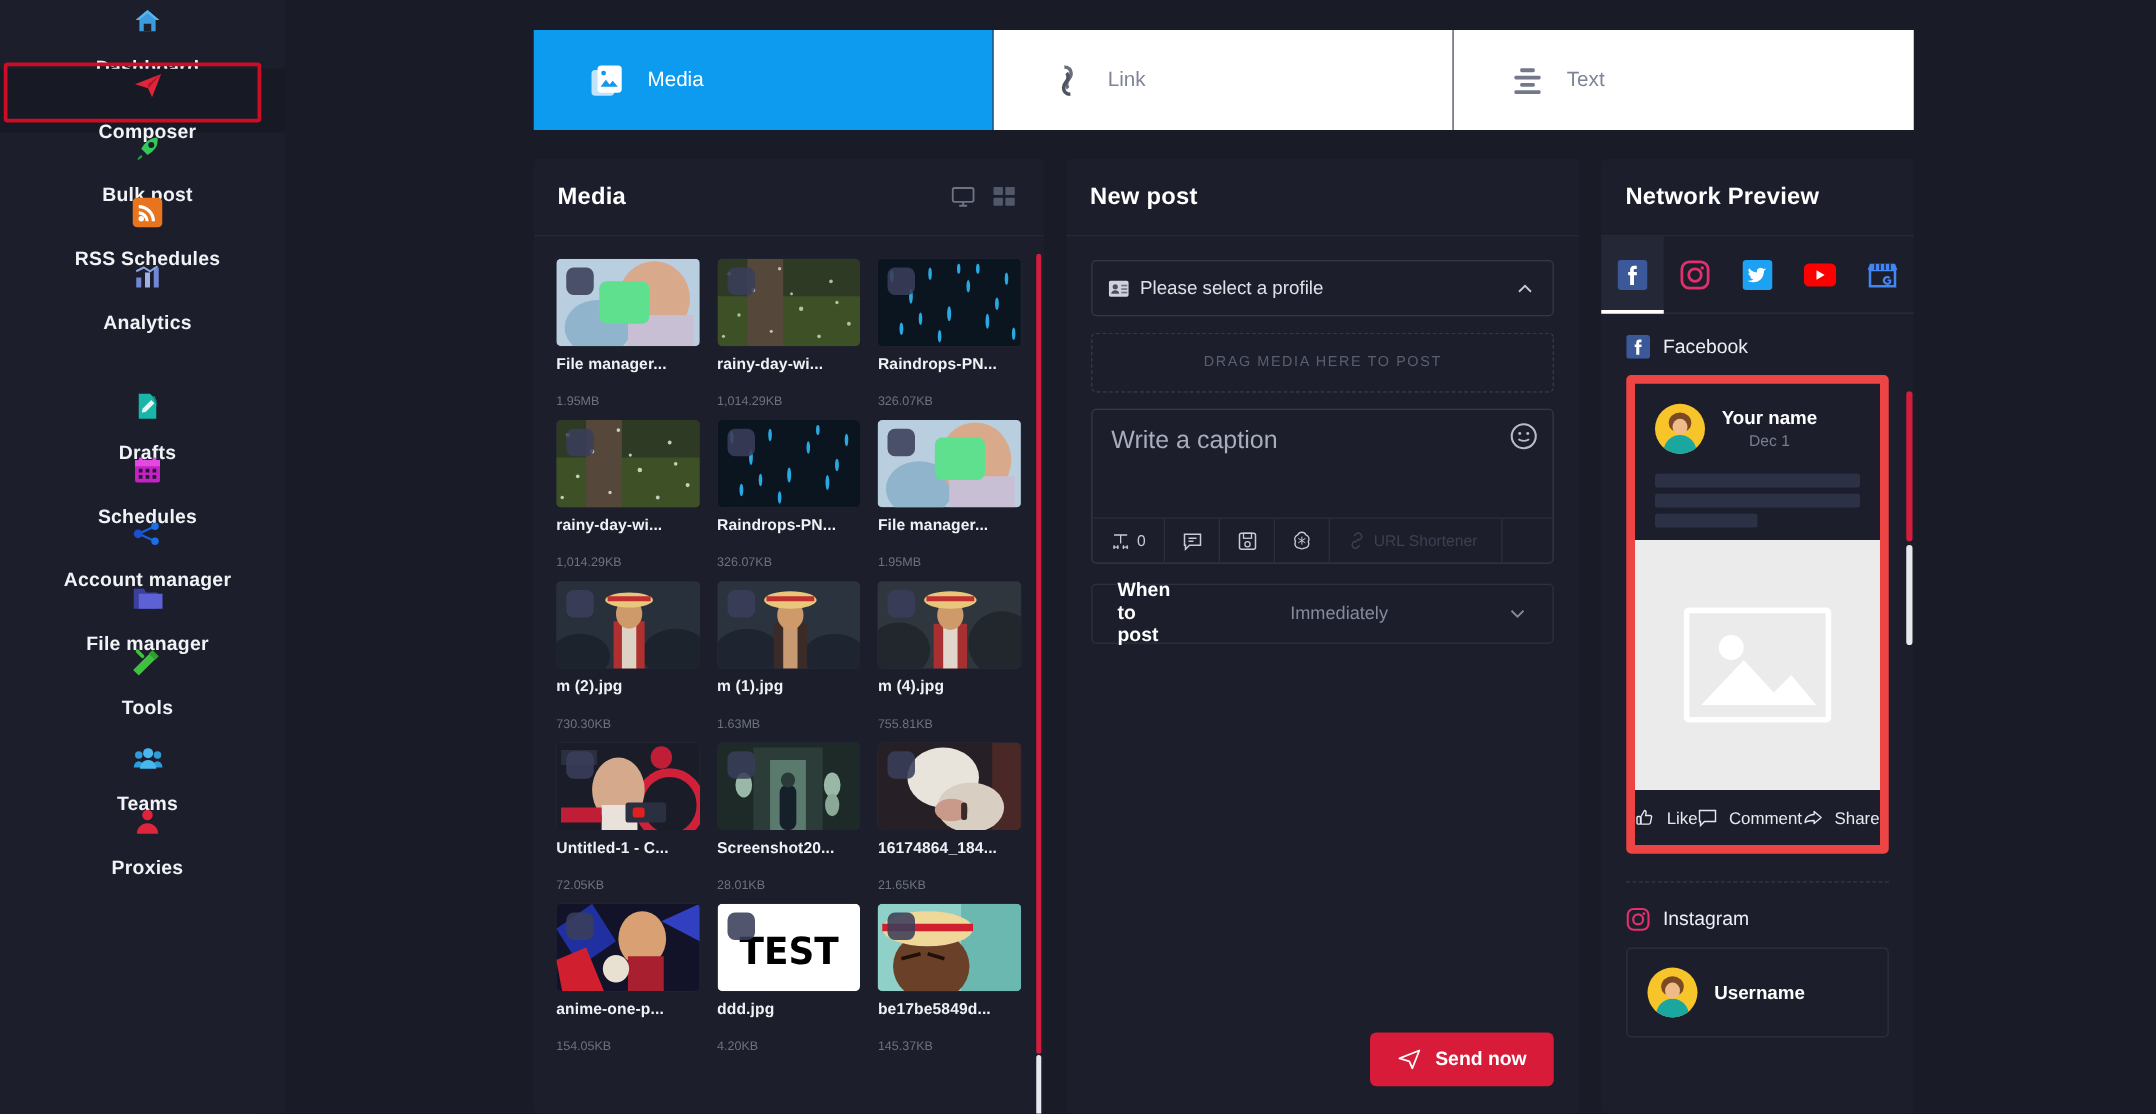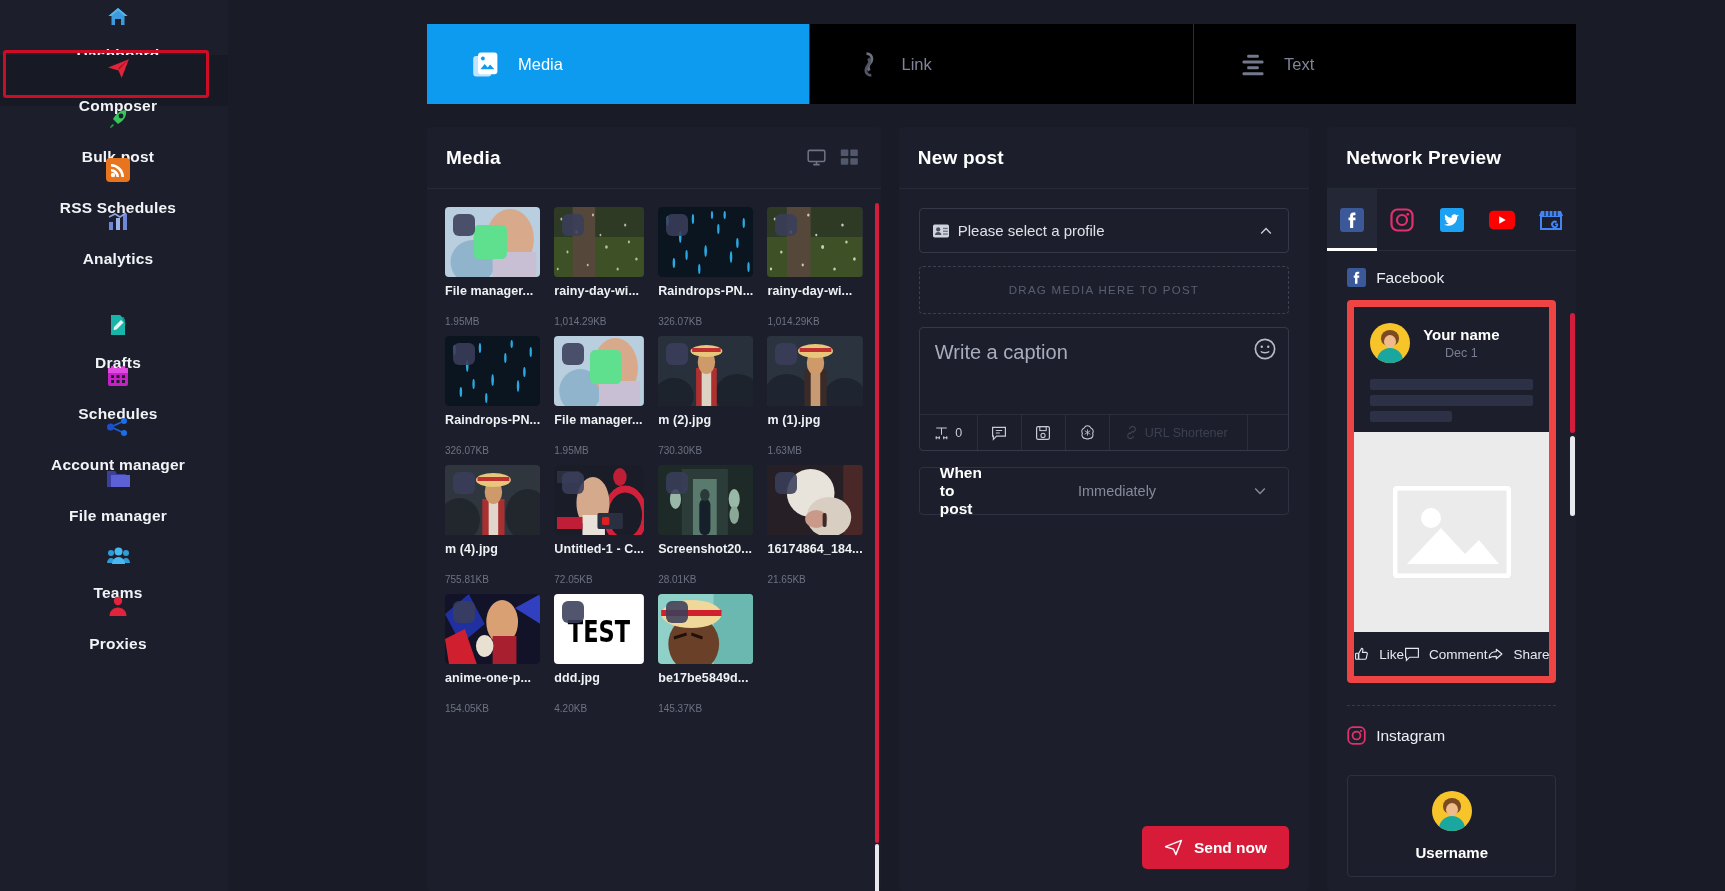--- a/index.html
+++ b/index.html
@@ -73,21 +73,21 @@
     display: flex;
     height: 80px;
     margin: 24px 213px 0 199px;
     flex: 0 0 80px;
   }
   .type-tab {
     flex: 1;
     display: flex; align-items: center;
     padding-left: 45px;
     gap: 17px;
-    background: #000000;
+    background: #ffffff;
     cursor: pointer;
     border-right: 1px solid #2b2f3d;
   }
   .type-tab:last-child { border-right: none; }
   .type-tab.active { background: #0d9bf0; }
   .type-tab .tlabel {
     font-size: 16.5px;
     color: #7f8597;
     font-weight: 400;
   }
@@ -128,21 +128,21 @@
 
   
   .media-scroll {
     flex: 1;
     overflow: hidden;
     padding: 18px 18px 0 18px;
     position: relative;
   }
   .media-grid {
     display: grid;
-    grid-template-columns: repeat(4, 1fr);
+    grid-template-columns: repeat(3, 1fr);
     gap: 9px 14px;
   }
   .media-cell { cursor: pointer; }
   .thumb {
     width: 100%; height: 70px;
     border-radius: 4px;
     position: relative;
     overflow: hidden;
     background: #2a2e3c;
   }
@@ -337,25 +337,25 @@
   .fb-action {
     flex: 1; display: flex; align-items: center; justify-content: center;
     gap: 9px; font-size: 13.5px; color: #e6e8ef; cursor: pointer;
   }
   .divider-dash {
     margin-top: 22px;
     border-top: 1px dashed #353a4b;
   }
   .ig-head { display: flex; align-items: center; gap: 10px; margin-top: 20px; }
   .ig-card {
-    margin-top: 30px;
+    margin-top: 13px;
     border: 1px solid #2c3040;
     border-radius: 4px;
     padding: 15px 16px;
-    display: flex; align-items: center; gap: 13px; flex-direction: column;
+    display: flex; align-items: center; gap: 13px;
   }
   .scrollbar-prev {
     position: absolute; right: 1px; top: 62px;
     width: 5px; height: 120px;
     background: #d21d3c; border-radius: 3px;
   }
   .scrollbar-prev2 {
     position: absolute; right: 1px; top: 185px;
     width: 5px; height: 80px;
     background: #e8e9ee; border-radius: 3px;
@@ -476,20 +476,30 @@
     <div class="nav-item">
       <span class="ico">
         <svg width="26" height="24" viewBox="0 0 26 24">
             <path d="M2 5h8l2 3h9v13H2z" fill="#3b3f9e"></path>
             <path d="M6 9h19v12H6z" fill="#5c62d6"></path>
           </svg>
       </span>
       <span class="lbl">File manager</span>
     </div>
 
+    <div class="nav-item">
+      <span class="ico">
+        <svg width="24" height="24" viewBox="0 0 24 24">
+            <path d="M3 19l12-12 2 2L5 21z" stroke="#3ec13e" stroke-width="3.5" fill="none" stroke-linecap="round"></path>
+            <path d="M16 3l5 5-3 3-5-5z" fill="#2ea02e"></path>
+            <path d="M4 4l4 4" stroke="#3ec13e" stroke-width="3" stroke-linecap="round"></path>
+          </svg>
+      </span>
+      <span class="lbl">Tools</span>
+    </div>
 
     <div class="gap-md"></div>
 
     <div class="nav-item">
       <span class="ico">
         <svg width="25" height="24" viewBox="0 0 25 24">
             <circle cx="5" cy="10" r="3" fill="#2f9bd8"></circle>
             <circle cx="20" cy="10" r="3" fill="#2f9bd8"></circle>
             <path d="M1 20c0-3 2-5 4-5s4 2 4 5zM16 20c0-3 2-5 4-5s4 2 4 5z" fill="#2f9bd8"></path>
             <circle cx="12.5" cy="8.5" r="4" fill="#49b8f0"></circle>

